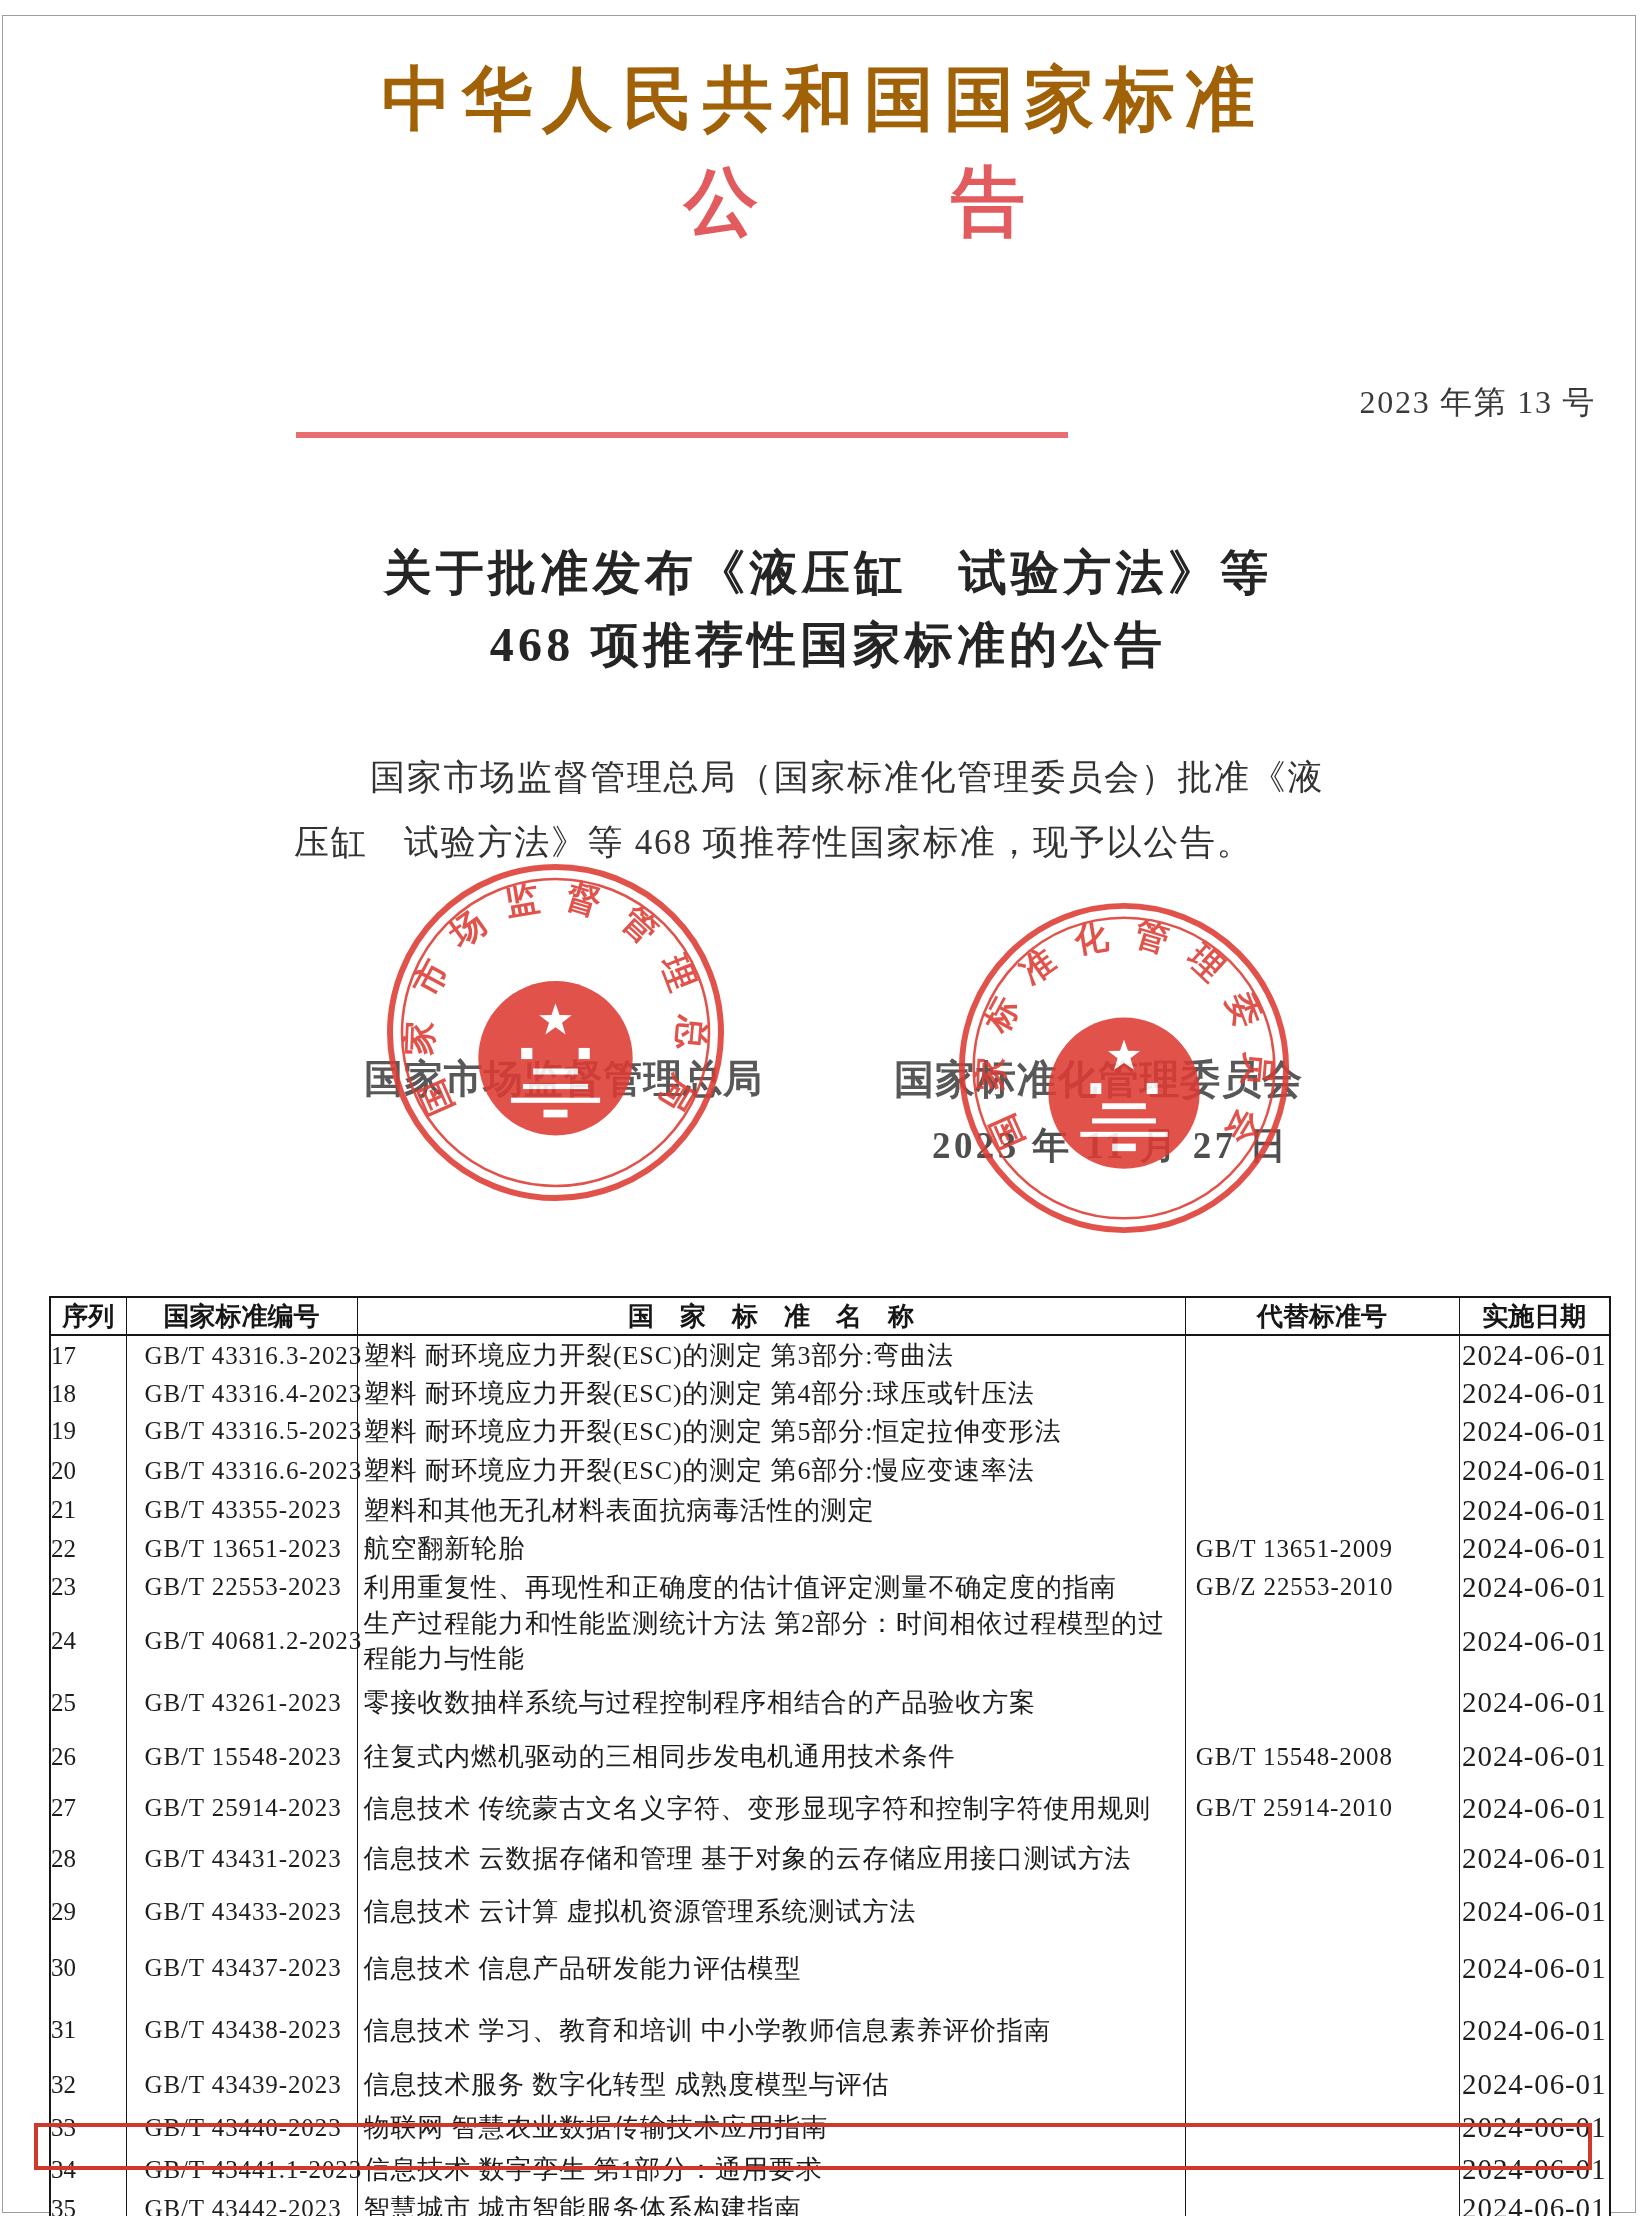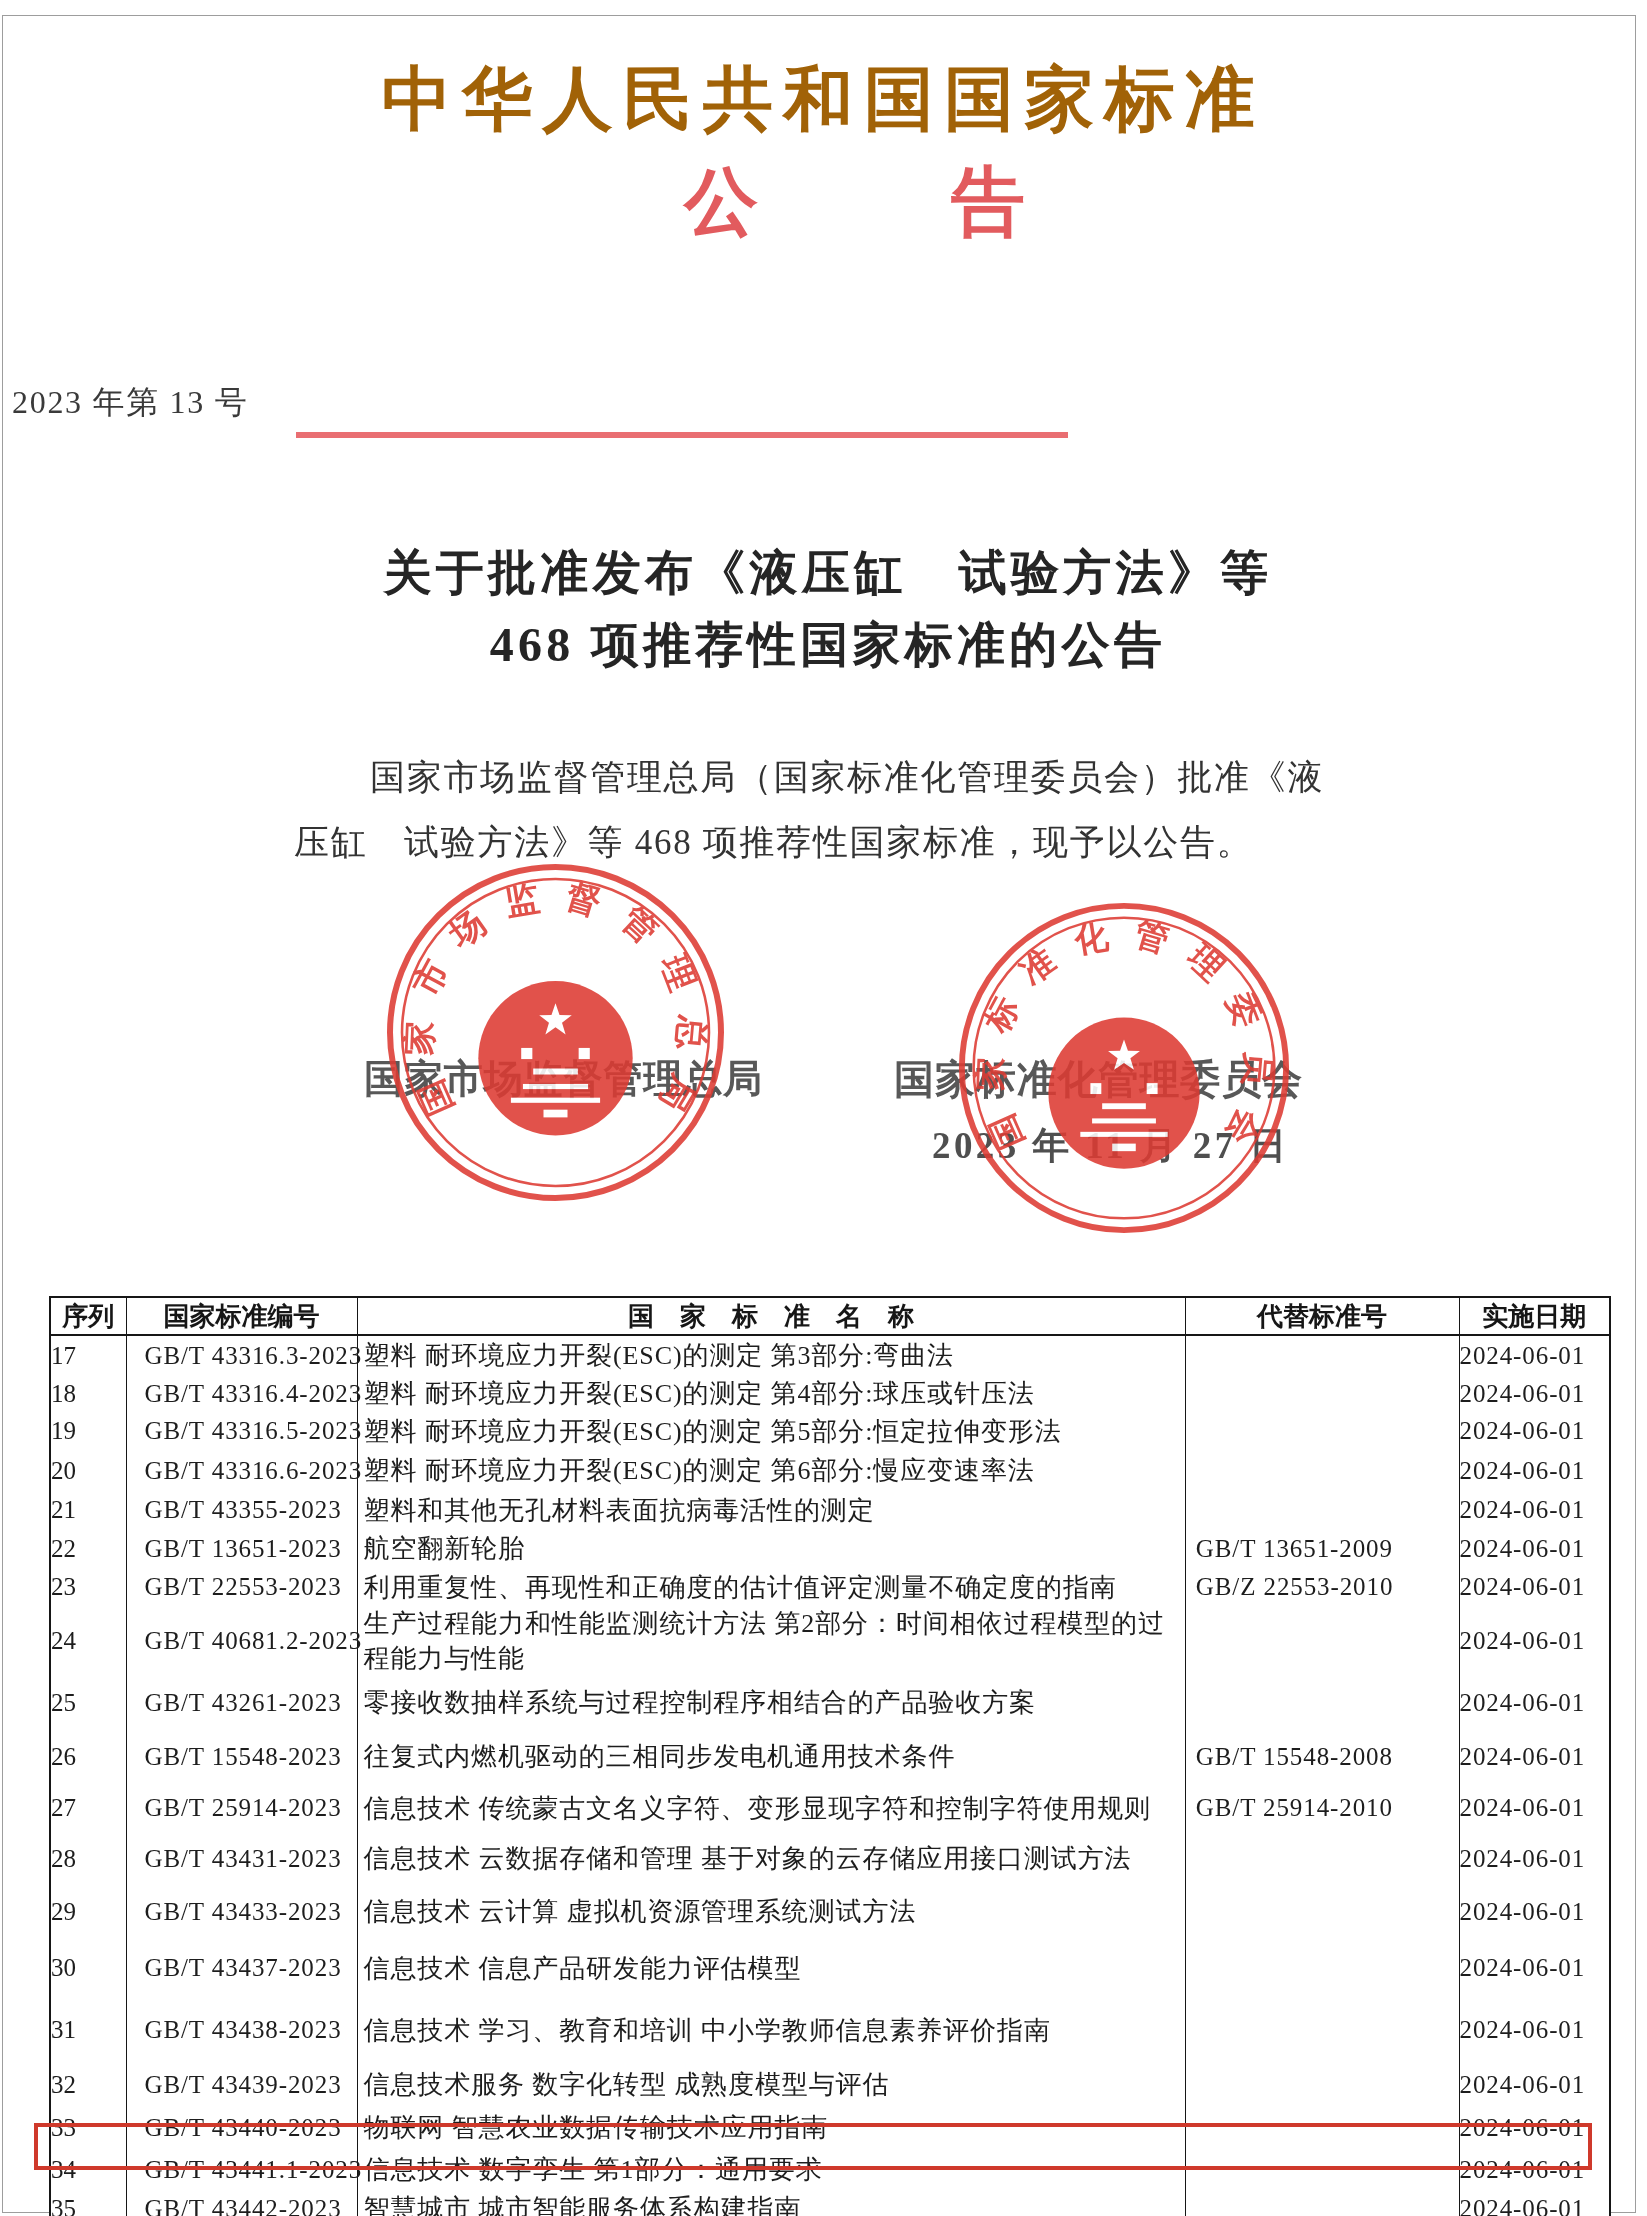--- a/index.html
+++ b/index.html
@@ -9,21 +9,21 @@
 
   .page { position:absolute; left:0; top:0; width:1647px; height:2216px; background:#fff; }
   .frame { position:absolute; left:1.7px; top:14.6px; width:1634px; height:2198px;
            border:1.7px solid #9d9d9d; }
 
   .doc-title { position:absolute; left:0; top:53px; width:1647px; text-align:center;
                font-size:70px; font-weight:bold; color:#a16207; letter-spacing:10.3px; white-space:nowrap; }
   .subtitle { position:absolute; left:0; top:153px; width:1647px; display:flex;
               justify-content:center; gap:193px; transform:translateX(31px);
               font-size:74px; font-weight:bold; color:#e25b5e; }
-  .issue-no { position:absolute; left:12px; top:381px; width:1596px; text-align:left;
+  .issue-no { position:absolute; left:0; top:381px; width:1596px; text-align:right;
               font-size:32px; color:#3a3a3a; letter-spacing:1.7px; }
   .red-rule { position:absolute; left:296px; top:432px; width:772px; height:6px;
               background:#e96e72; }
 
   .heading { position:absolute; left:0; top:537px; width:1656px; text-align:center;
              font-size:48px; font-weight:bold; color:#252525; letter-spacing:4.3px; line-height:72px; }
 
   .body-para { position:absolute; left:294px; top:745px; width:1098px;
                font-size:35px; color:#333; letter-spacing:1.7px; line-height:65px; }
   .body-para .indent { text-indent:76px; }
@@ -45,21 +45,21 @@
   table, th, td { border:0 solid #161616; }
   table { border-width:2.6px; }
   thead th { border-bottom-width:2.6px; height:38px; font-size:26px; font-weight:600;
              text-align:center; color:#161616; }
   th + th, td + td { border-left-width:1.7px; }
   td { vertical-align:middle; color:#1d1d1d; }
   .c-seq  { font-size:25px; }
   .c-code { padding-left:18px; font-size:25px; letter-spacing:0.9px; white-space:nowrap; }
   .c-name { padding-left:6px; font-size:26px; letter-spacing:0.9px; }
   .c-rep  { padding-left:10.3px; font-size:25px; letter-spacing:0.9px; white-space:nowrap; }
-  .c-date { text-align:left; font-size:25px; letter-spacing:0.9px;margin-top:31px; }
+  .c-date { text-align:center; font-size:29px; letter-spacing:0.9px;margin-top:31px; }
 
   .row-highlight { position:absolute; left:-15.4px; top:827px; width:1558px; height:47px;
                    border:4.3px solid #cf392b; z-index:4; pointer-events:none; }
 </style>
 </head>
 <body>
 
 <div class="page">
   <div class="frame"></div>
 

